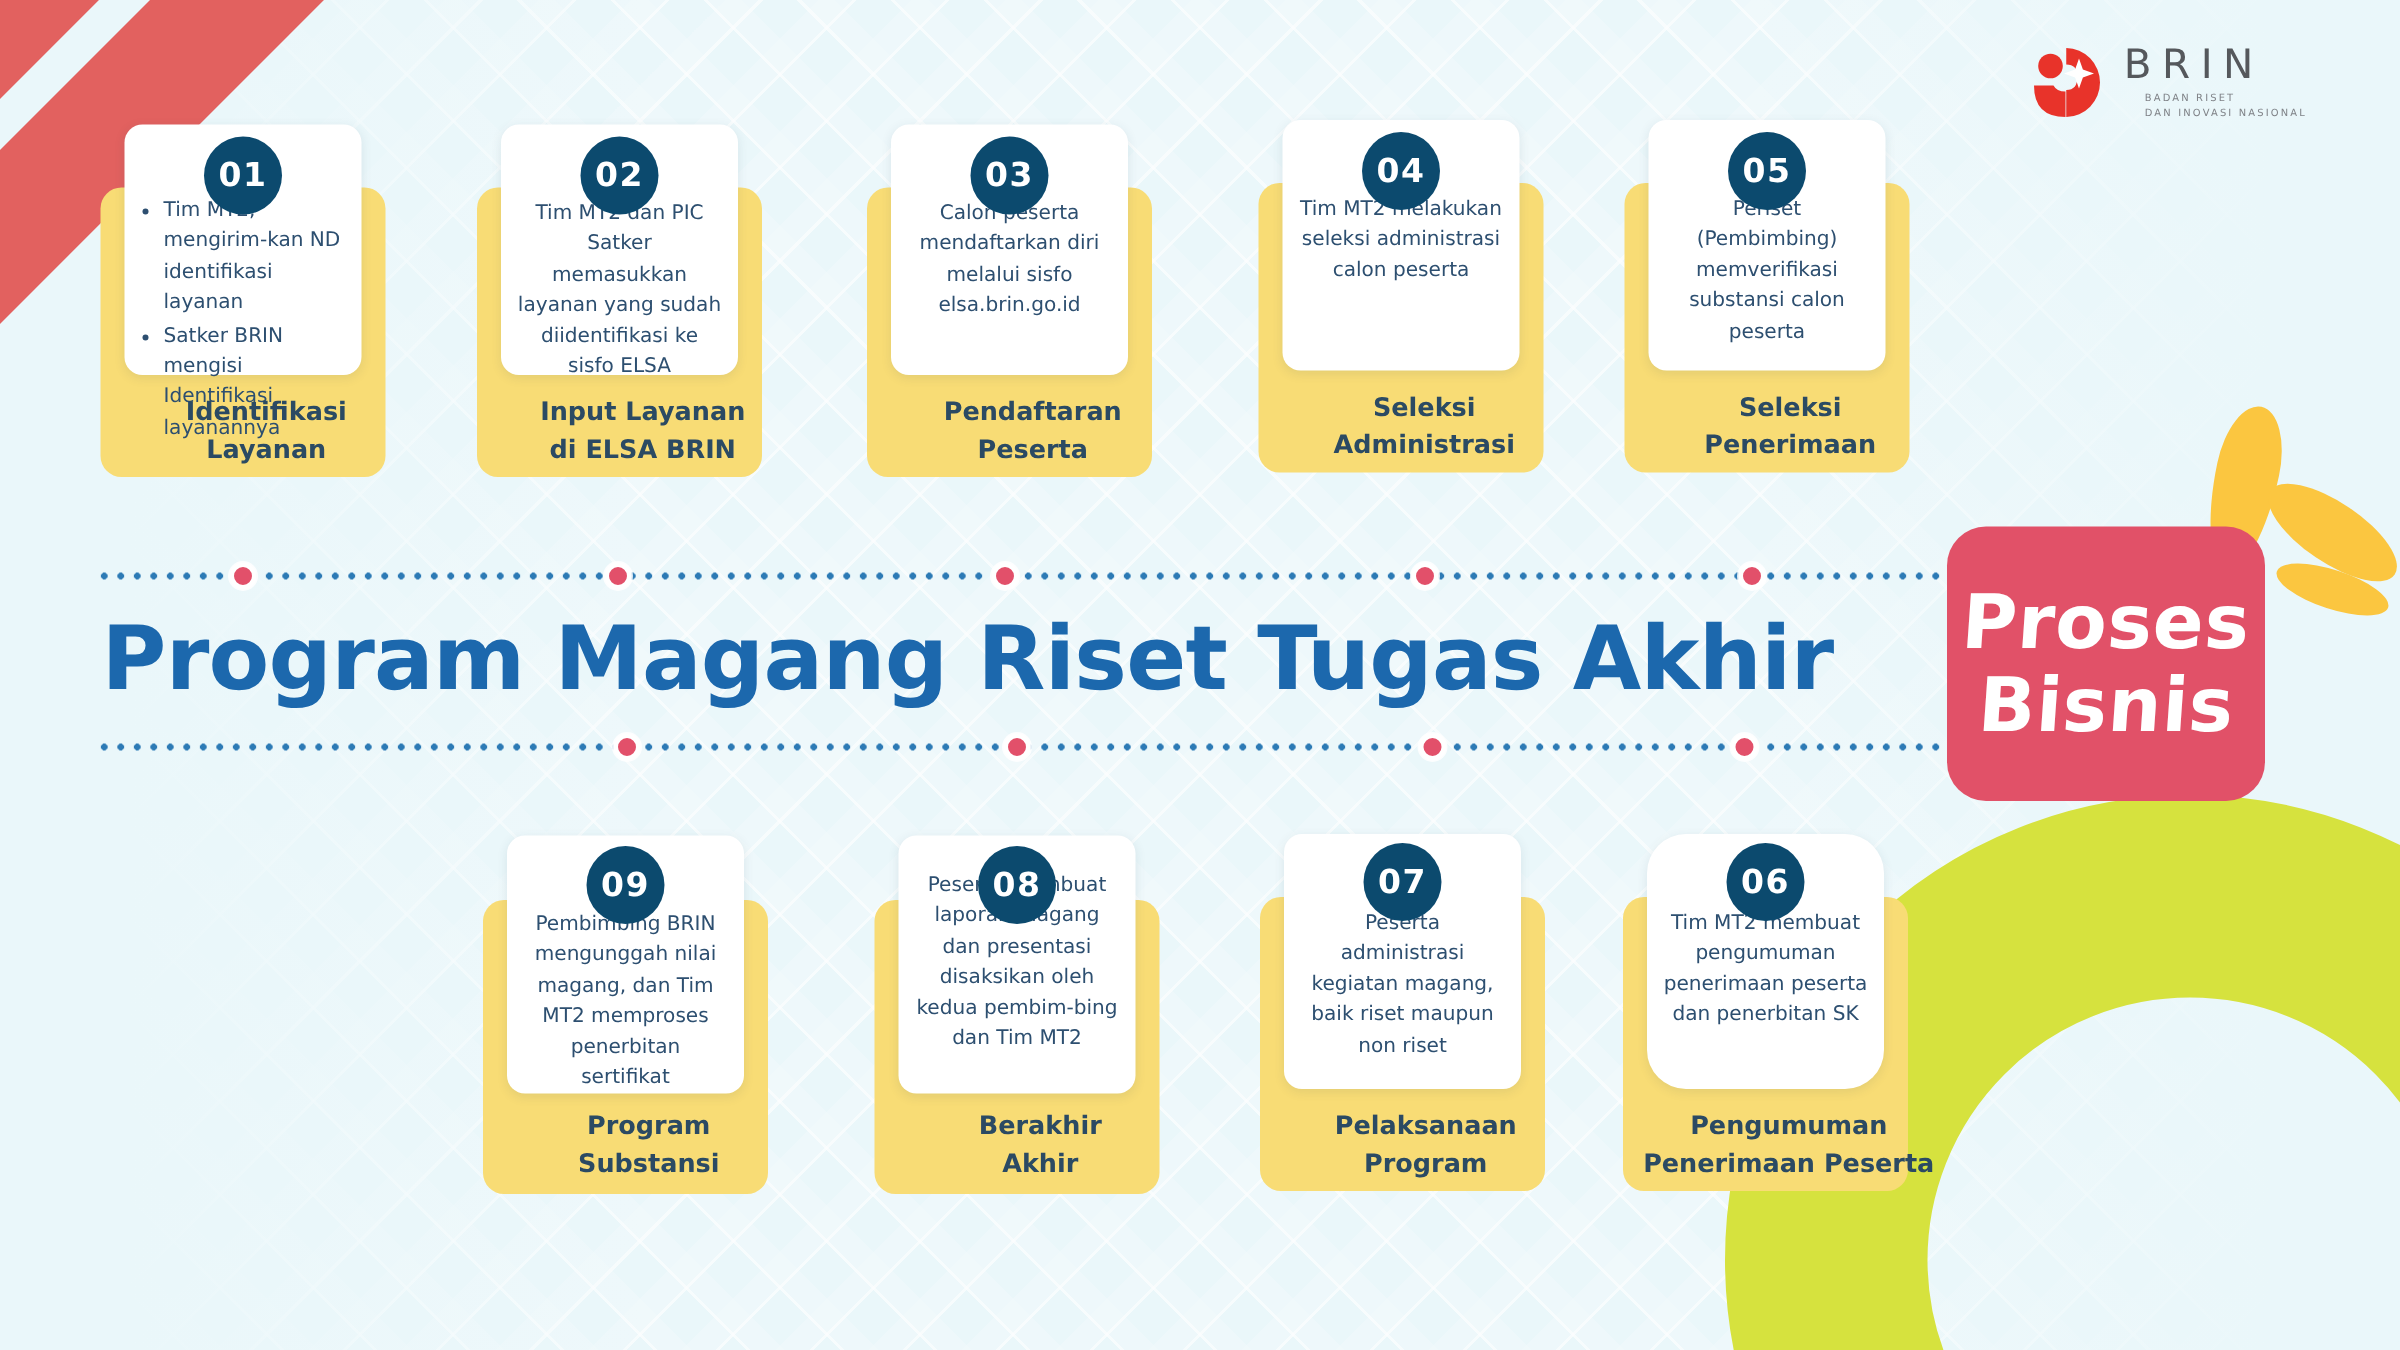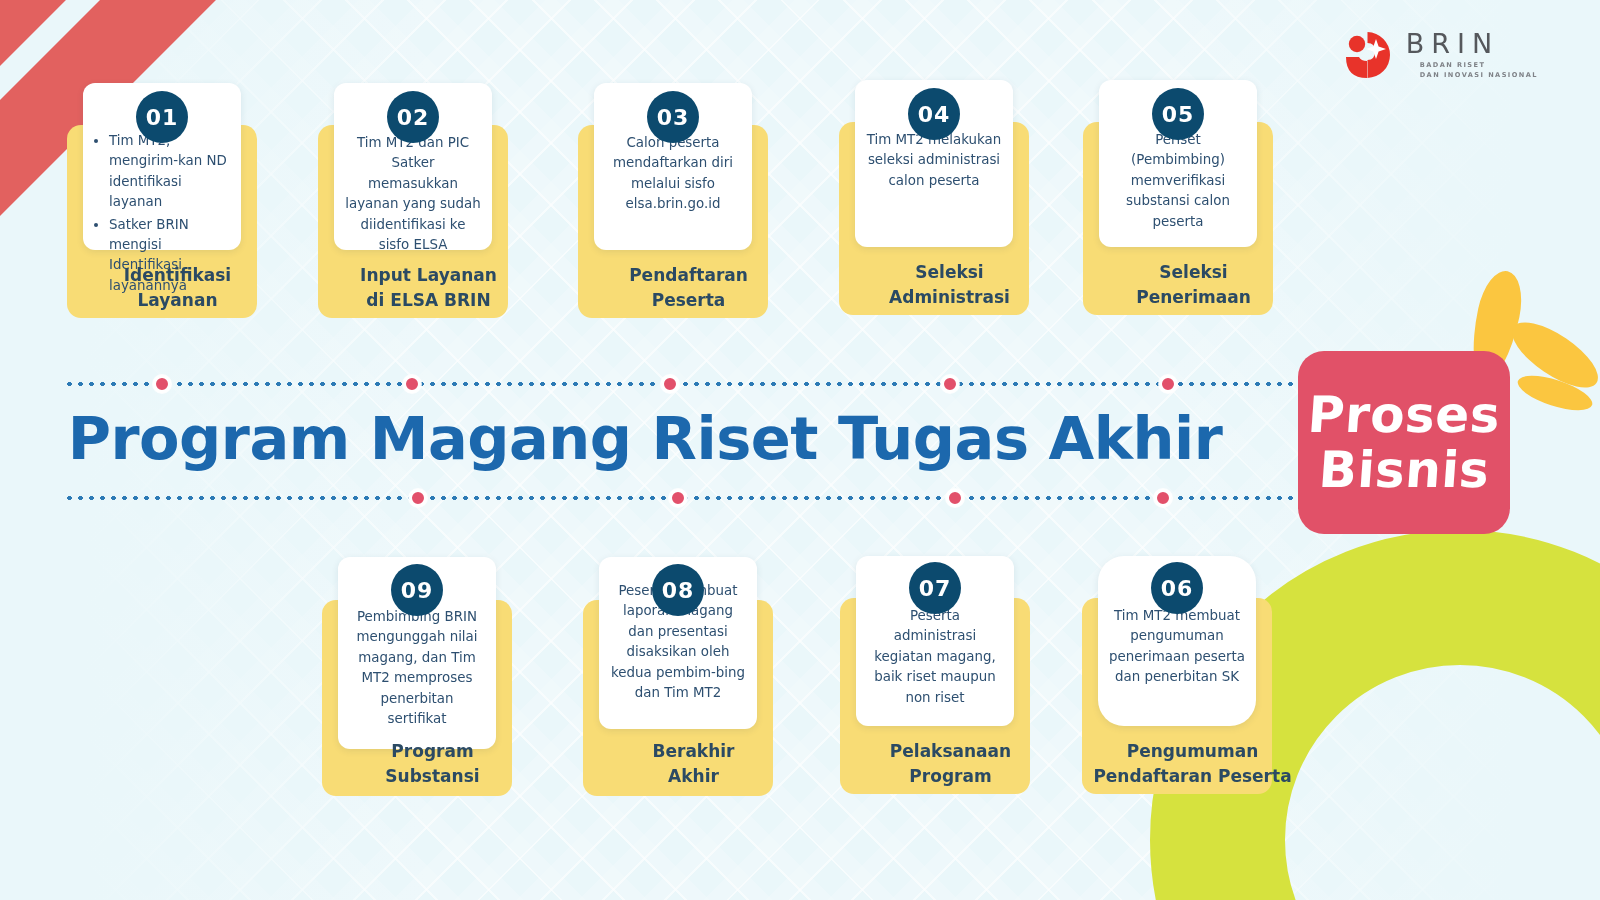--- a/index.html
+++ b/index.html
@@ -47,21 +47,21 @@
     position:absolute; right:-170px; bottom:-250px;
     width:620px; height:620px; border-radius:50%;
     border:135px solid #d6e23e; box-sizing:border-box;
   }
 
   
   .brin-logo{ position:absolute; right:62px; top:30px; display:flex; align-items:center; gap:14px; }
   .brin-mark{ width:50px; height:50px; position:relative; }
   .brin-word{ display:flex; flex-direction:column; gap:4px; }
   .brin-name{ font-size:27px; letter-spacing:7px; color:#55585c; font-weight:400; line-height:1; }
-  .brin-tag{ font-size:6.6px; letter-spacing:1.45px; color:#7f8287; line-height:1.45; font-weight:700;padding-left:14px; }
+  .brin-tag{ font-size:6.6px; letter-spacing:1.45px; color:#7f8287; line-height:1.45; font-weight:400;padding-left:14px; }
 
   
   .tl-line{
     position:absolute; left:64px; width:1232px; height:6px;
     background-image:radial-gradient(circle, #2c7ab5 0 2.1px, rgba(0,0,0,0) 2.4px);
     background-size:11px 6px; background-repeat:repeat-x; background-position:0 center;
   }
   .tl-top{ top:381px; }
   .tl-bot{ top:495px; }
   .tl-dot{
@@ -244,21 +244,21 @@
         <div class="card-num" style="top: 88px;">05</div>
         <div class="card-label" style="top: 260px;">
           <div>Seleksi</div>
           <div>Penerimaan</div>
         </div>
       </div>
     </div>
   <div id="cards-bottom">
       <div class="card" style="left: 322px; top: 0px;">
         <div class="card-yellow" style="top: 600px; height: 196px;"></div>
-        <div class="card-white" style="top: 557px; height: 192px;">
+        <div class="card-white" style="top: 557px; height: 172px;">
           <div class="card-body" style="padding-top: 50px;">Pembimbing BRIN mengunggah nilai magang, dan Tim MT2 memproses penerbitan sertifikat</div>
         </div>
         <div class="card-num" style="top: 564px;">09</div>
         <div class="card-label" style="top: 739px;">
           <div>Program</div>
           <div>Substansi</div>
         </div>
       </div>
       <div class="card" style="left: 583px; top: 0px;">
         <div class="card-yellow" style="top: 600px; height: 196px;"></div>
@@ -283,18 +283,18 @@
         </div>
       </div>
       <div class="card" style="left: 1082px; top: 0px;">
         <div class="card-yellow" style="top: 598px; height: 196px;"></div>
         <div class="card-white" style="top: 556px; height: 170px; border-radius: 26px;">
           <div class="card-body" style="padding-top: 50px;">Tim MT2 membuat pengumuman penerimaan peserta dan penerbitan SK</div>
         </div>
         <div class="card-num" style="top: 562px;">06</div>
         <div class="card-label" style="top: 739px;">
           <div>Pengumuman</div>
-          <div>Pendaftaran Peserta</div>
+          <div>Penerimaan Peserta</div>
         </div>
       </div>
     </div>
 
 </div>
 
 </body></html>

